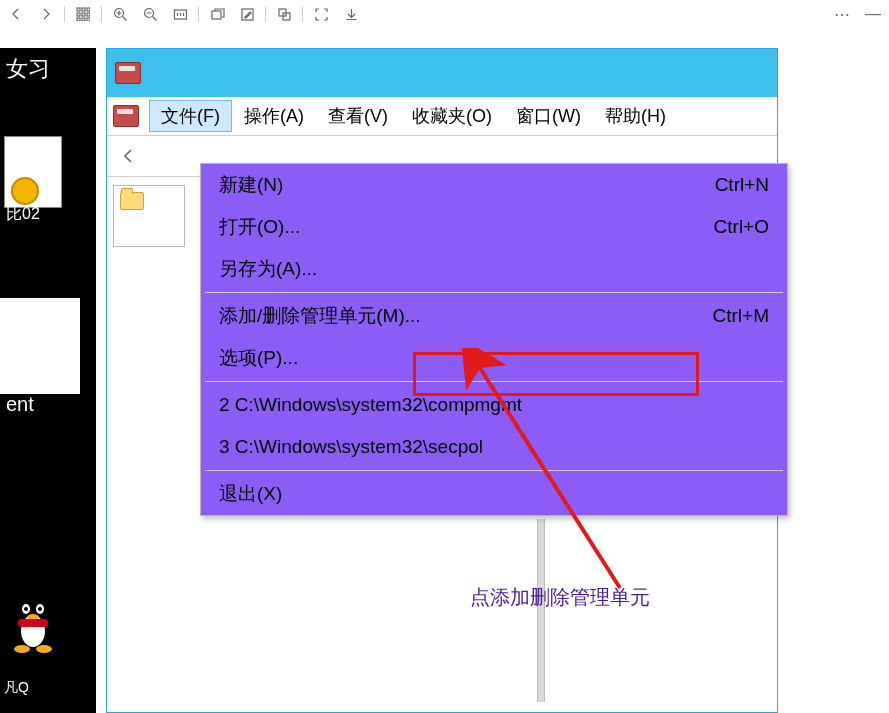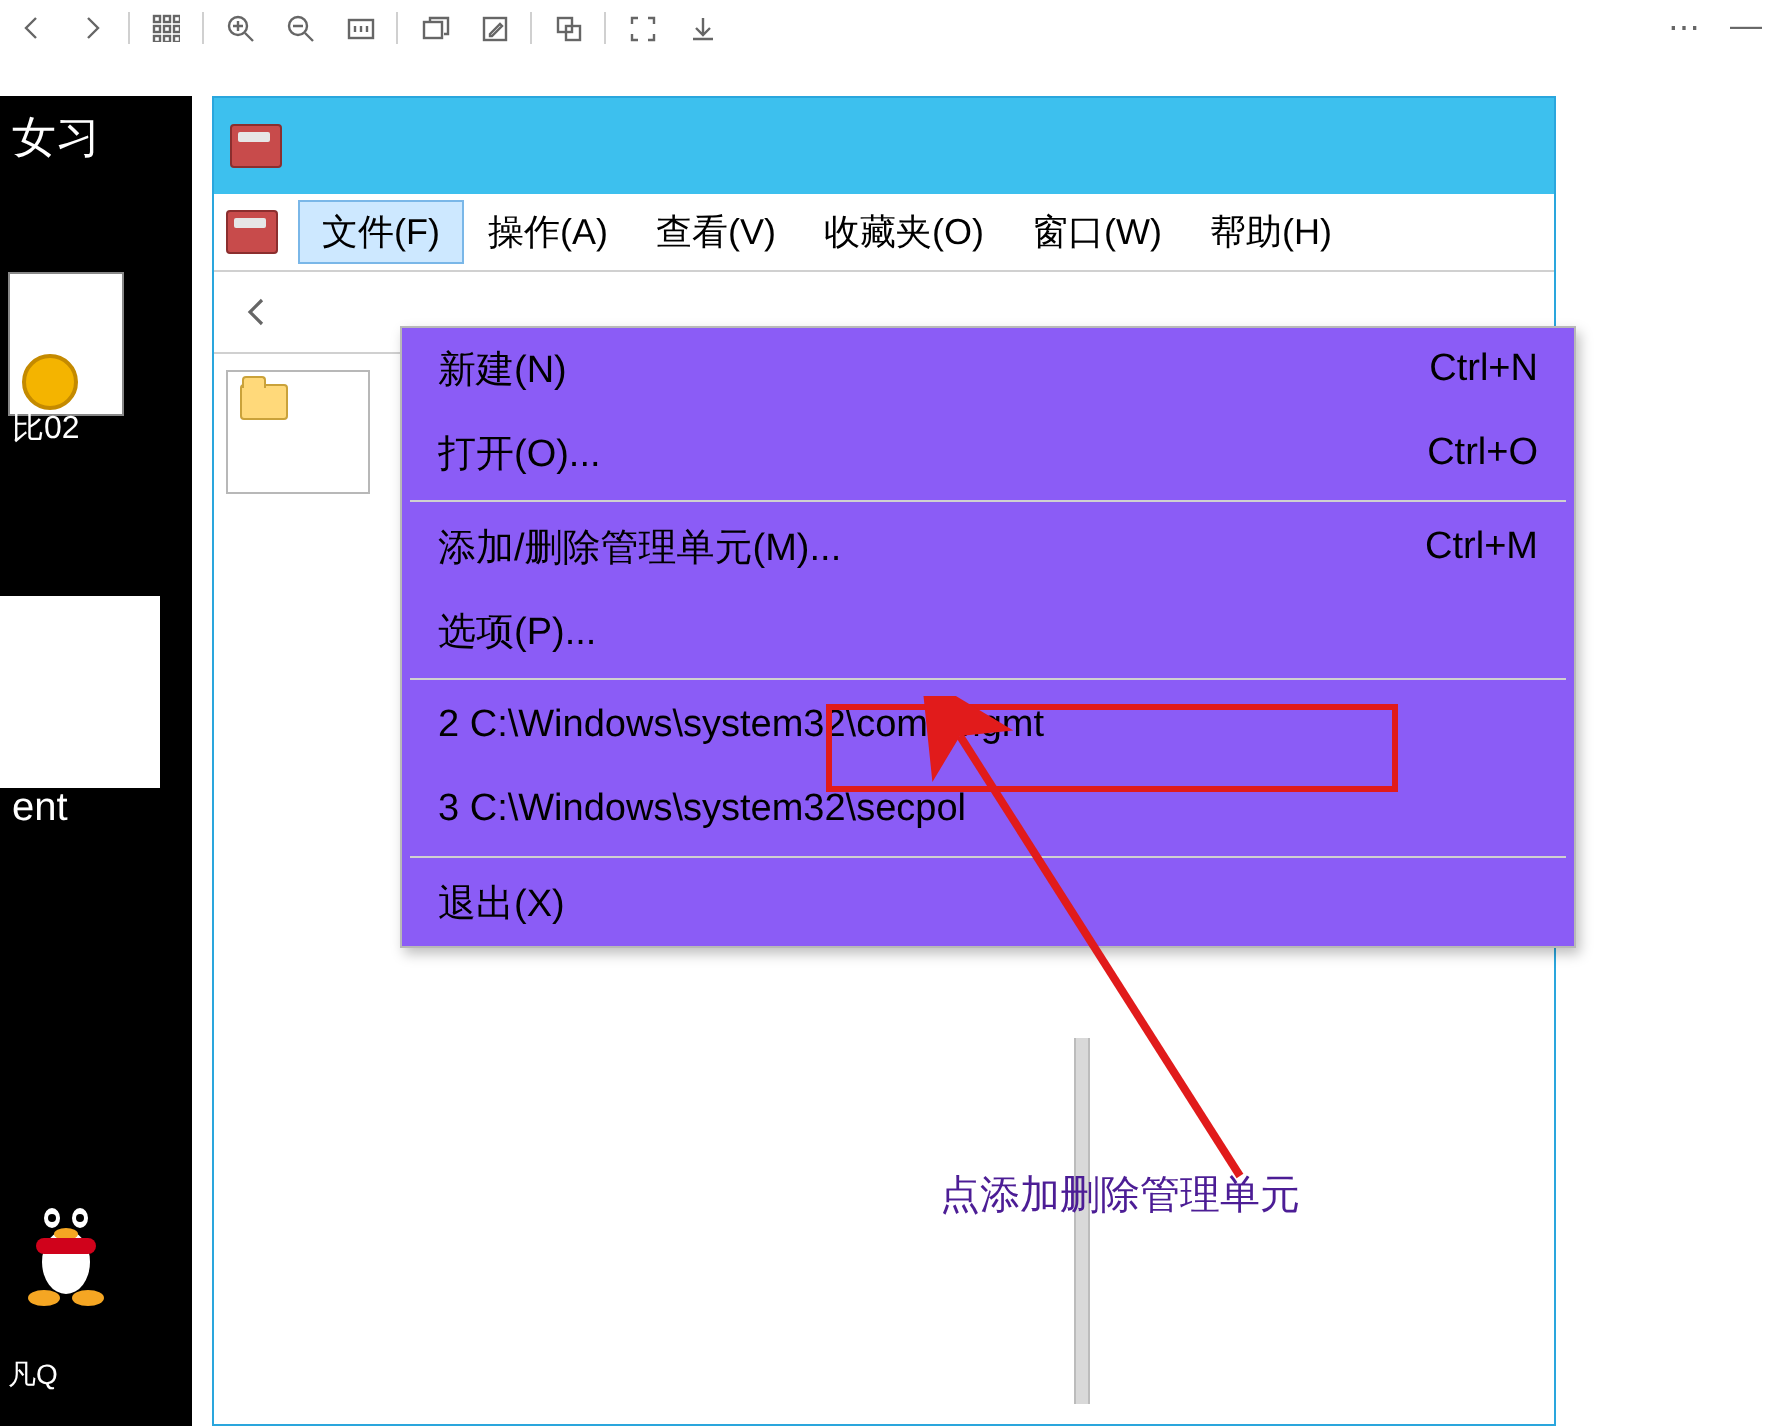--- a/index.html
+++ b/index.html
@@ -191,20 +191,23 @@
 
   <div class="dd">
     <div class="row">
       <span class="lbl">新建(N)</span>
       <span class="sc">Ctrl+N</span>
     </div>
     <div class="row">
       <span class="lbl">打开(O)...</span>
       <span class="sc">Ctrl+O</span>
     </div>
+    <div class="row">
+      <span class="lbl">另存为(A)...</span>
+    </div>
     <div class="sep"></div>
     <div class="row">
       <span class="lbl">添加/删除管理单元(M)...</span>
       <span class="sc">Ctrl+M</span>
     </div>
     <div class="row">
       <span class="lbl">选项(P)...</span>
     </div>
     <div class="sep"></div>
     <div class="row">

